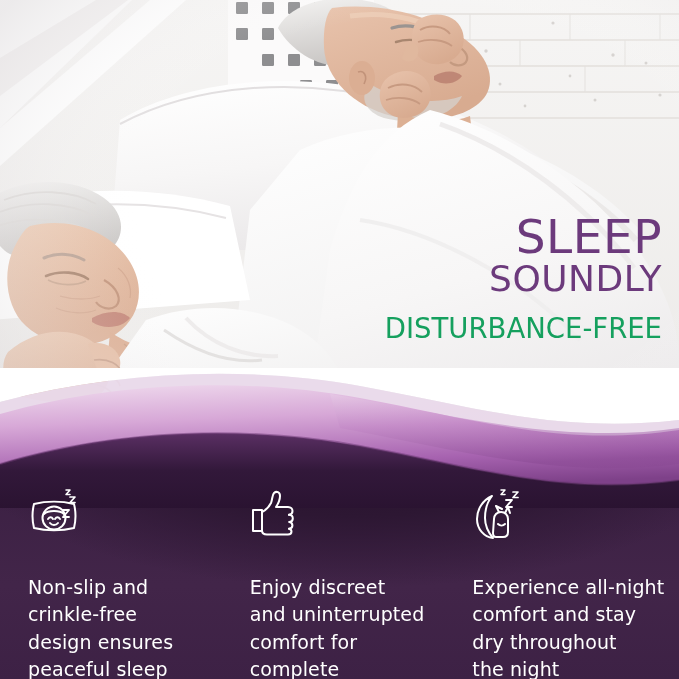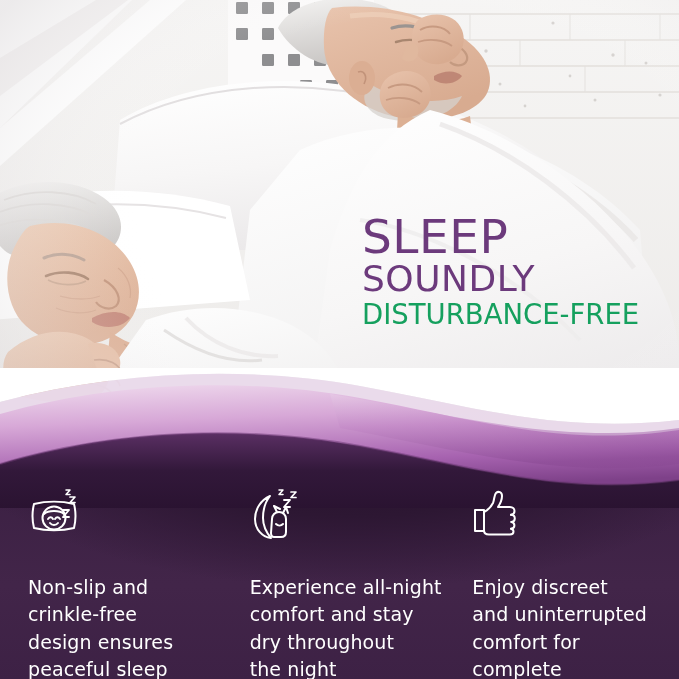--- a/index.html
+++ b/index.html
@@ -26,37 +26,37 @@
     overflow:hidden;
     background:#f2f1f0;
   }
   .photo svg { display:block; width:679px; height:470px; }
 
   
   .headline {
     position:absolute;
     left:362px; top:214px;
     width:300px;
-    text-align:left;
+    text-align:right;
     z-index:6;
   }
   .headline .l1, .headline .l2 {
     display:block;
     font-family:"DejaVu Sans", sans-serif;
     font-weight:400;
     font-size:47px;
     line-height:0.99;
     letter-spacing:0.5px;
     color:#6c3a7c;
     white-space:nowrap;
   }
   .headline .l2 { font-size:36px; }
   .headline .sub {
     display:block;
-    margin-top:2px;
+    margin-top:16px;
     font-family:"DejaVu Sans", sans-serif;
     font-weight:400;
     font-size:27.5px;
     letter-spacing:0px;
     color:#15a05e;
     white-space:nowrap;
   }
 
   
   .wave {
@@ -406,44 +406,20 @@
 
           <path d="M35,22 L41,22 L35,29 L41,29" stroke-width="1.9"></path>
           <path d="M42,9 L47,9 L42,14.5 L47,14.5" stroke-width="1.7"></path>
           <path d="M38,2 L42,2 L38,6.4 L42,6.4" stroke-width="1.5"></path>
         </svg>
       </div>
       <div class="f-text">Non-slip and
 crinkle-free
 design ensures
 peaceful sleep</div>
-    </div>
-
-    <div class="feature">
-      <div class="f-icon">
-        <svg width="56" height="54" viewBox="0 0 56 54" fill="none" stroke="#ffffff" stroke-width="2" stroke-linecap="round" stroke-linejoin="round" xmlns="http://www.w3.org/2000/svg" aria-hidden="true">
-
-          <path d="M20,8 C11,12 5,21 5,31 C5,41 12,49 21,50
-                   C16,44 13,38 13,30 C13,21 16,13 20,8 Z"></path>
-
-          <path d="M22,31 C22,27 25,24 29,24 C33,24 36,27 36,31
-                   L36,44 C36,47 34,49 31,49 L24,49 C22,49 21,47 21,45 Z"></path>
-          <path d="M27,24 L24,18 L30,21"></path>
-          <path d="M33,25 L36,19 L38,25"></path>
-          <path d="M26,36 C28,38 31,38 33,36"></path>
-
-          <path d="M34,12 L40,12 L34,19 L40,19" stroke-width="1.9"></path>
-          <path d="M41,4 L46,4 L41,9.5 L46,9.5" stroke-width="1.7"></path>
-          <path d="M29,2 L33,2 L29,6.4 L33,6.4" stroke-width="1.5"></path>
-        </svg>
-      </div>
-      <div class="f-text">Experience all-night
-comfort and stay
-dry throughout
-the night</div>
     </div>
 
     <div class="feature">
       <div class="f-icon">
         <svg width="50" height="50" viewBox="0 0 50 50" fill="none" stroke="#ffffff" stroke-width="2" stroke-linecap="round" stroke-linejoin="round" xmlns="http://www.w3.org/2000/svg" aria-hidden="true">
 
           <path d="M3,22 L12,22 L12,43 L3,43 Z"></path>
 
           <path d="M12,24 C16,22 19,19 21,15 C22.5,11.5 22,7 24,5
                    C26.5,2.8 30,4 30,8 C30,12 28,16 26,19
@@ -453,14 +429,38 @@
           <path d="M39,40.7 C40.5,41 41.5,42.2 41.5,43.6 C41.5,45.4 40,46.6 38,46.6
                    L17,46.6 C14,46.6 12,45 12,42.6 L12,24"></path>
         </svg>
       </div>
       <div class="f-text">Enjoy discreet
 and uninterrupted
 comfort for complete
 peace of mind</div>
     </div>
 
+    <div class="feature">
+      <div class="f-icon">
+        <svg width="56" height="54" viewBox="0 0 56 54" fill="none" stroke="#ffffff" stroke-width="2" stroke-linecap="round" stroke-linejoin="round" xmlns="http://www.w3.org/2000/svg" aria-hidden="true">
+
+          <path d="M20,8 C11,12 5,21 5,31 C5,41 12,49 21,50
+                   C16,44 13,38 13,30 C13,21 16,13 20,8 Z"></path>
+
+          <path d="M22,31 C22,27 25,24 29,24 C33,24 36,27 36,31
+                   L36,44 C36,47 34,49 31,49 L24,49 C22,49 21,47 21,45 Z"></path>
+          <path d="M27,24 L24,18 L30,21"></path>
+          <path d="M33,25 L36,19 L38,25"></path>
+          <path d="M26,36 C28,38 31,38 33,36"></path>
+
+          <path d="M34,12 L40,12 L34,19 L40,19" stroke-width="1.9"></path>
+          <path d="M41,4 L46,4 L41,9.5 L46,9.5" stroke-width="1.7"></path>
+          <path d="M29,2 L33,2 L29,6.4 L33,6.4" stroke-width="1.5"></path>
+        </svg>
+      </div>
+      <div class="f-text">Experience all-night
+comfort and stay
+dry throughout
+the night</div>
+    </div>
+
   </div>
 </div>
 
 </body></html>

